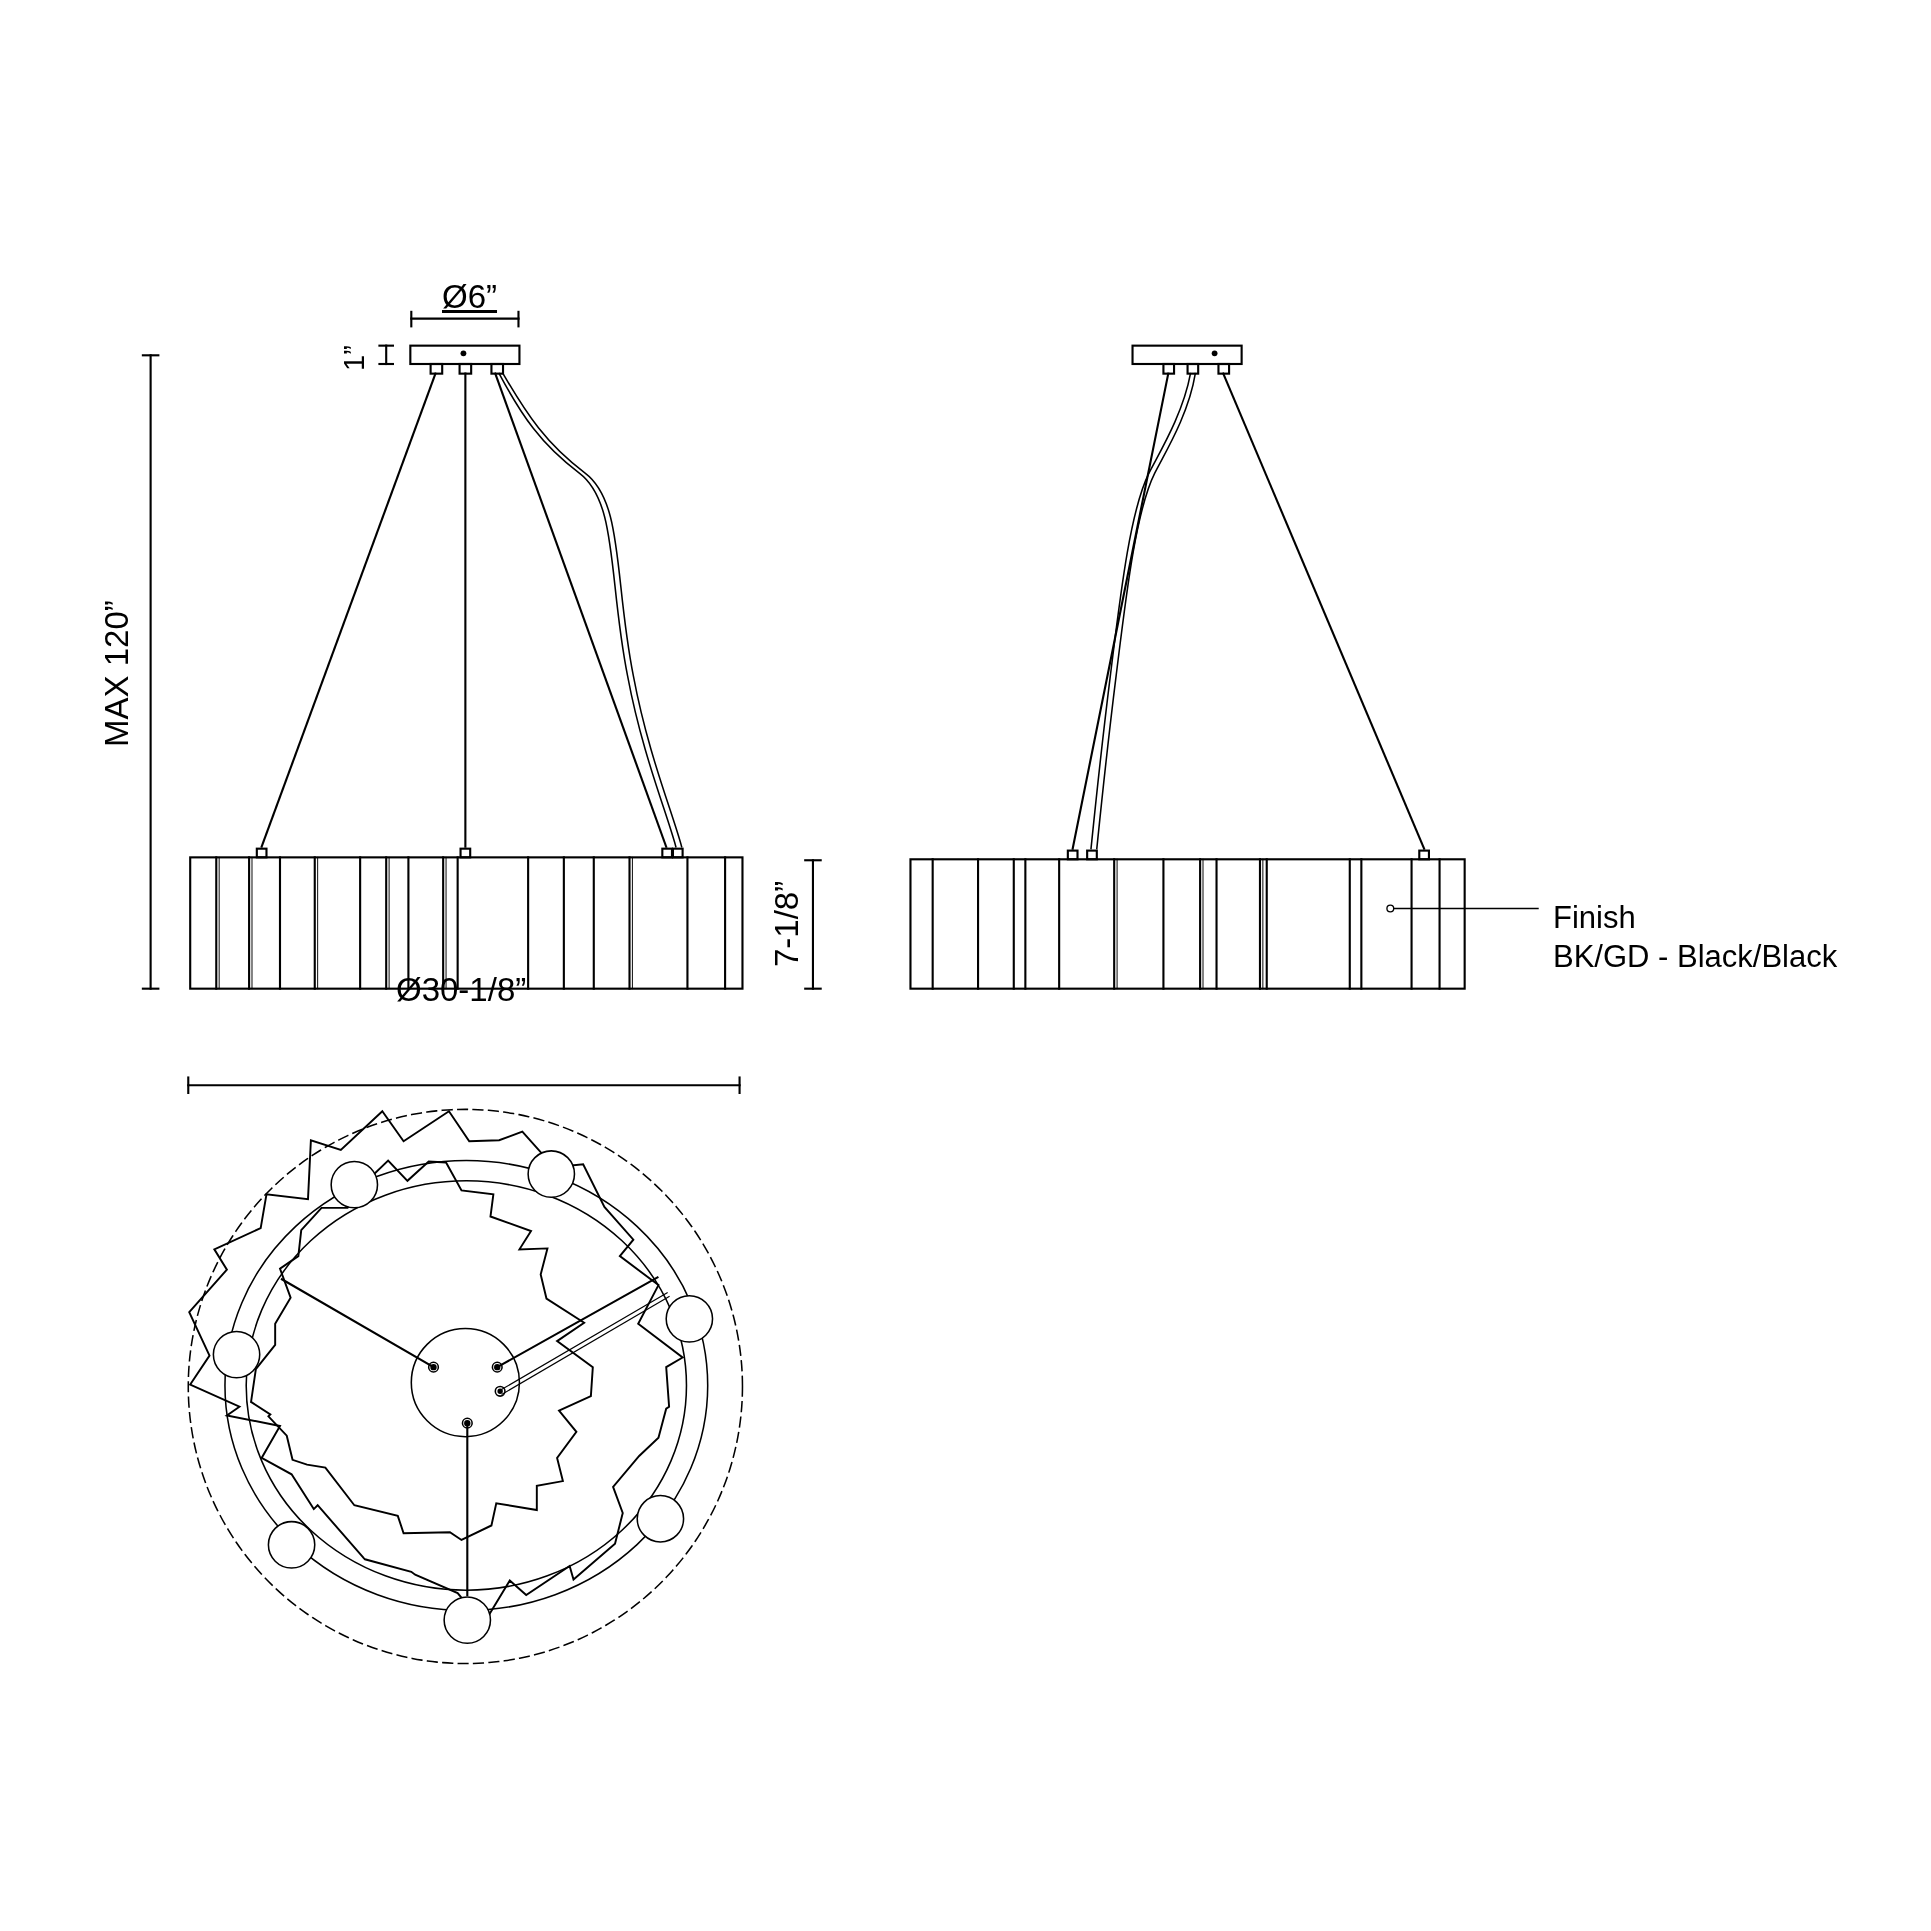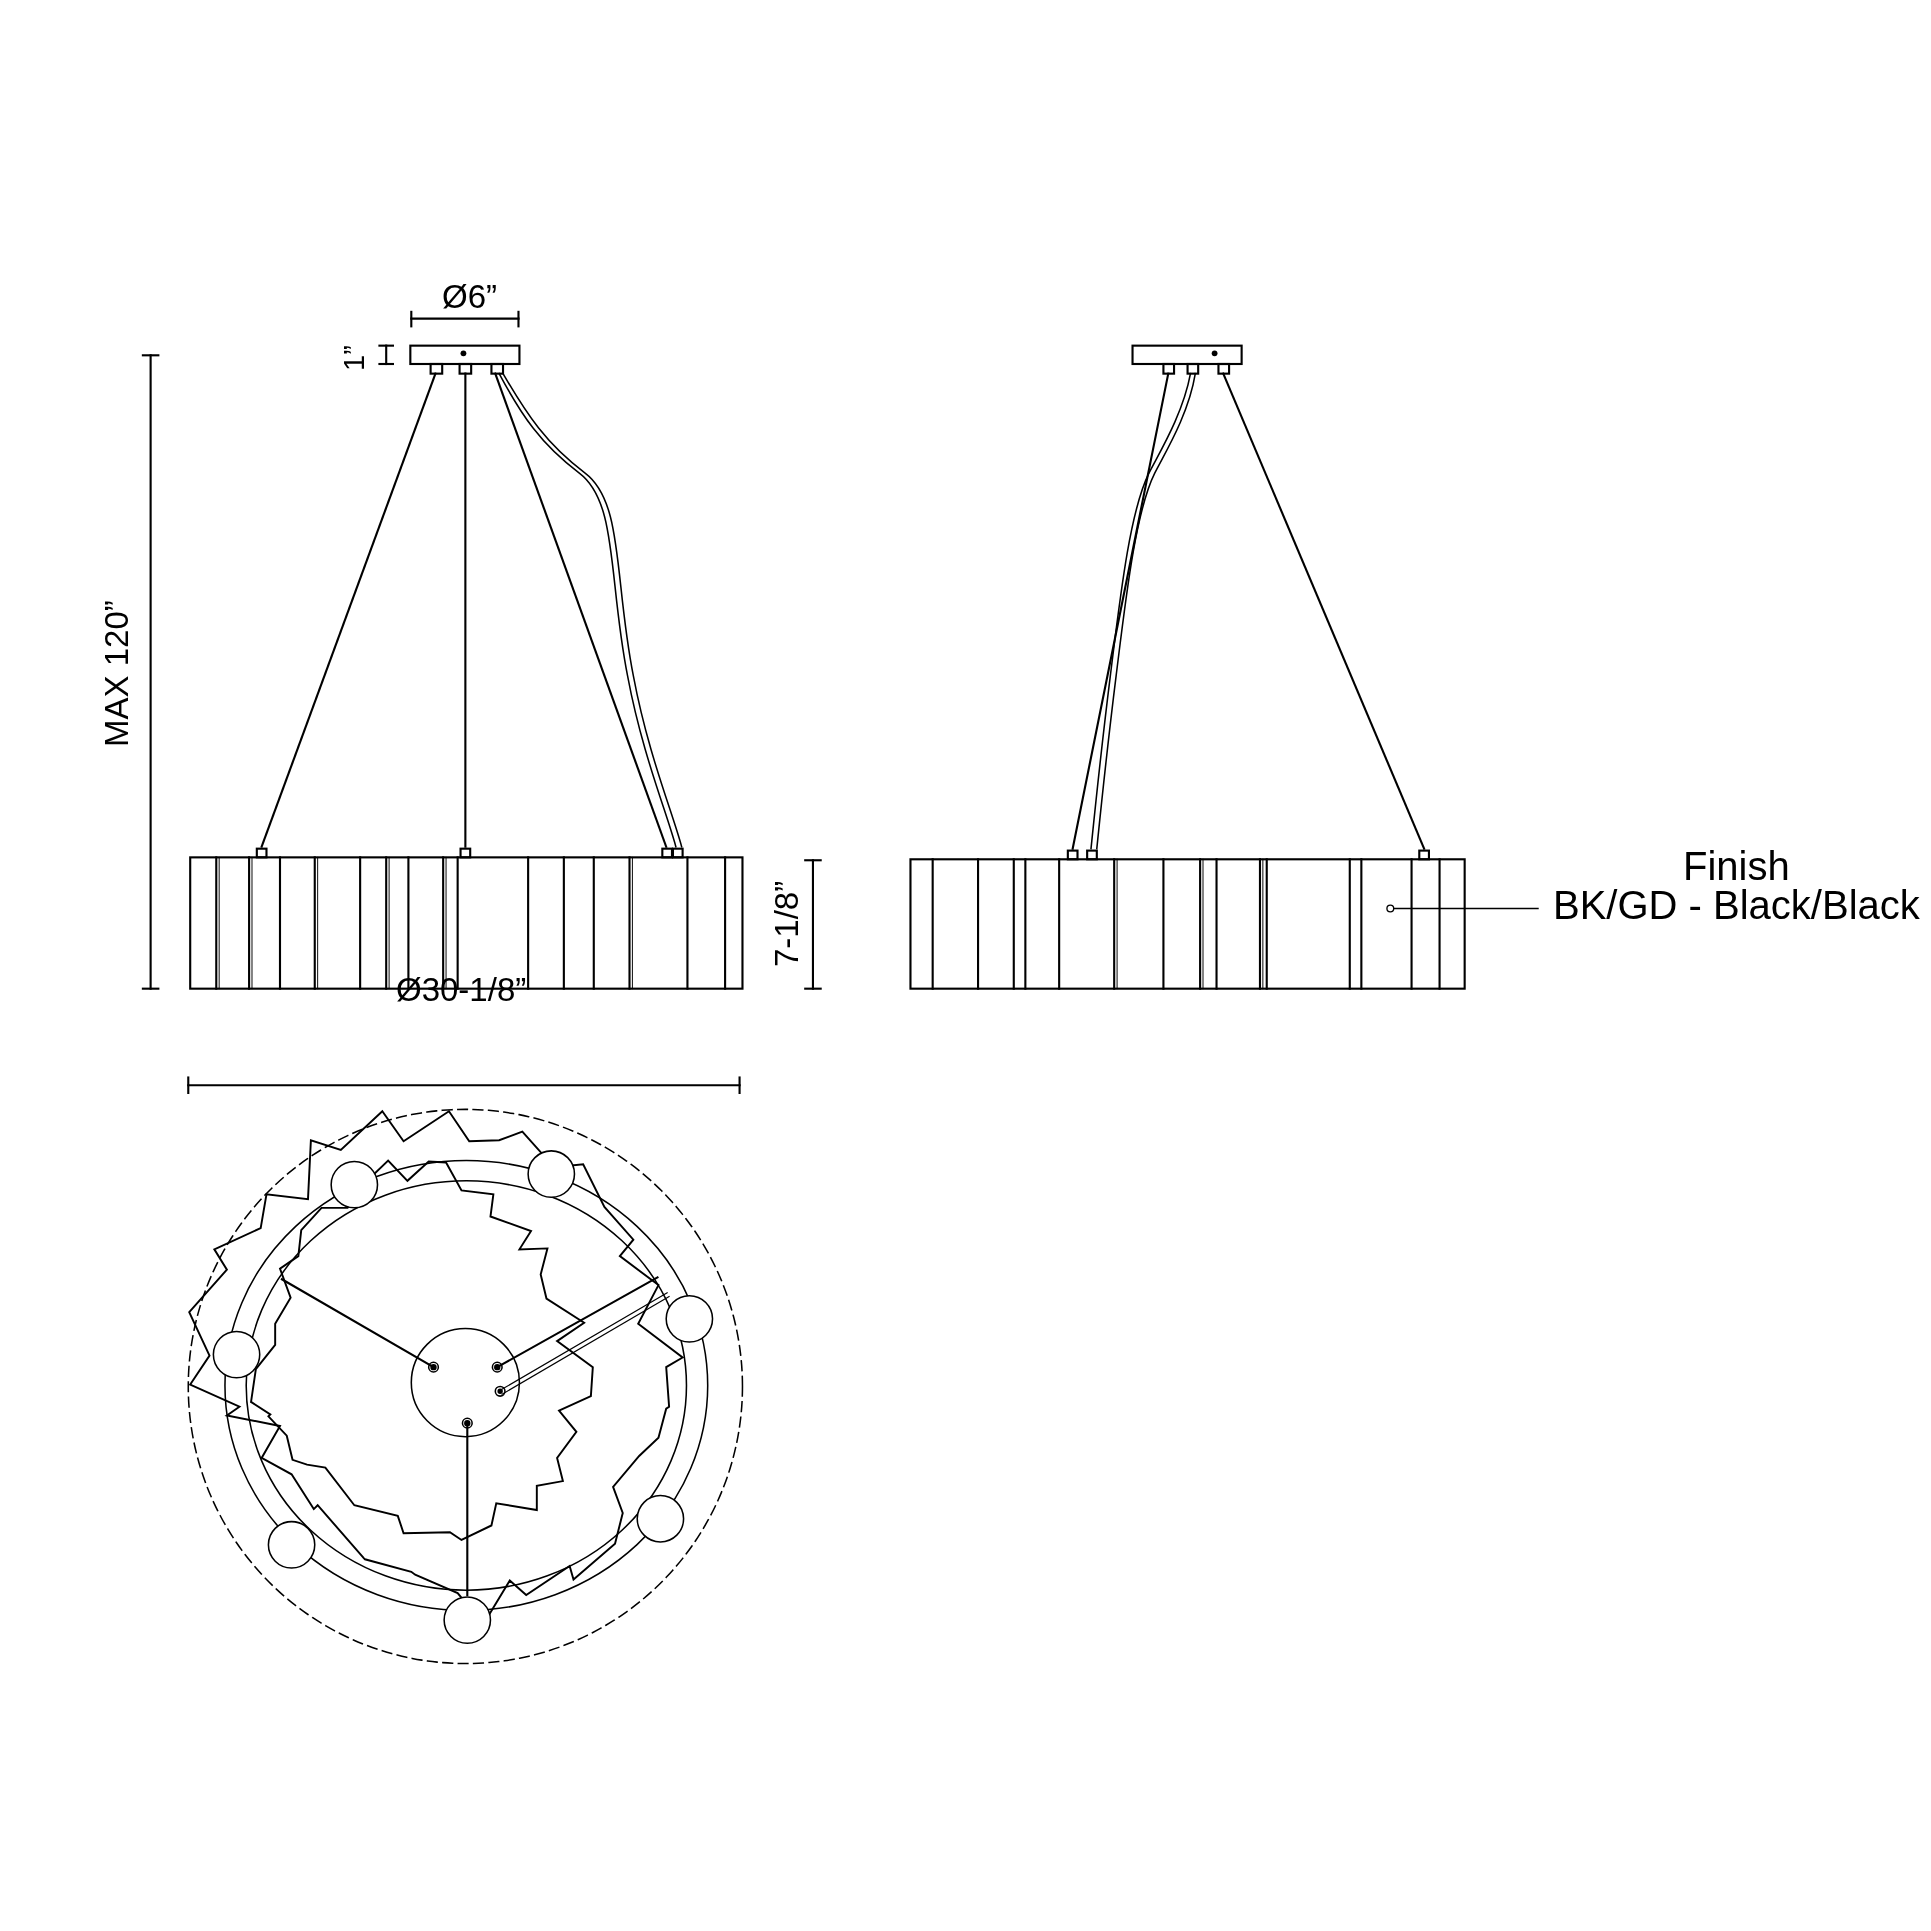--- a/index.html
+++ b/index.html
@@ -1,20 +1,20 @@
 <!DOCTYPE html>
 <html><head>
 <meta charset="utf-8">
 <style>
   html, body { margin: 0; padding: 0; background: #ffffff; }
   body { width: 1931px; height: 1931px; position: relative; overflow: hidden; font-family: "Liberation Sans", sans-serif; color: #000; }
   #drawing { position: absolute; left: 0; top: 0; width: 1931px; height: 1931px; }
   .lbl { position: absolute; font-family: "Liberation Sans", sans-serif; font-size: 33px; color: #000; white-space: nowrap; line-height: 1; }
   .vert { transform-origin: left top; transform: rotate(-90deg); }
-  .finish-block { position: absolute; left: 1553px; top: 847px; font-size: 40px; line-height: 39px; text-align: center; }
+  .finish-block { position: absolute; left: 1553px; top: 898px; font-size: 31px; line-height: 39px; }
 </style>
 </head>
 <body>
 
 <svg id="drawing" viewBox="0 0 2000 2000" xmlns="http://www.w3.org/2000/svg">
   <g fill="none" stroke="#000" stroke-width="2.2" stroke-linecap="square">
 
     <g>
 
       <rect x="425" y="358" width="113" height="19"></rect>
@@ -167,21 +167,21 @@
         <circle cx="515" cy="1416" r="2.5" fill="#000"></circle>
         <circle cx="518" cy="1441" r="5"></circle>
         <circle cx="518" cy="1441" r="2" fill="#000"></circle>
         <circle cx="484" cy="1474" r="5"></circle>
         <circle cx="484" cy="1474" r="2.5" fill="#000"></circle>
       </g>
     </g>
   </g>
 </svg>
 
-<div class="lbl" style="left:442px; top:280px;">Ø6”</div>
+<div class="lbl" style="left:442px; top:280px;text-decoration:underline;">Ø6”</div>
 <div class="lbl vert" style="left:340px; top:371px; font-size:29px;">1”</div>
 <div class="lbl vert" style="left:100px; top:747px;">MAX 120”</div>
 <div class="lbl vert" style="left:770px; top:967px;">7-1/8”</div>
 <div class="lbl" style="left:396px; top:973px;">Ø30-1/8”</div>
 
 <div class="lbl finish-block">
   <div>Finish</div>
   <div>BK/GD - Black/Black</div>
 </div>
 

